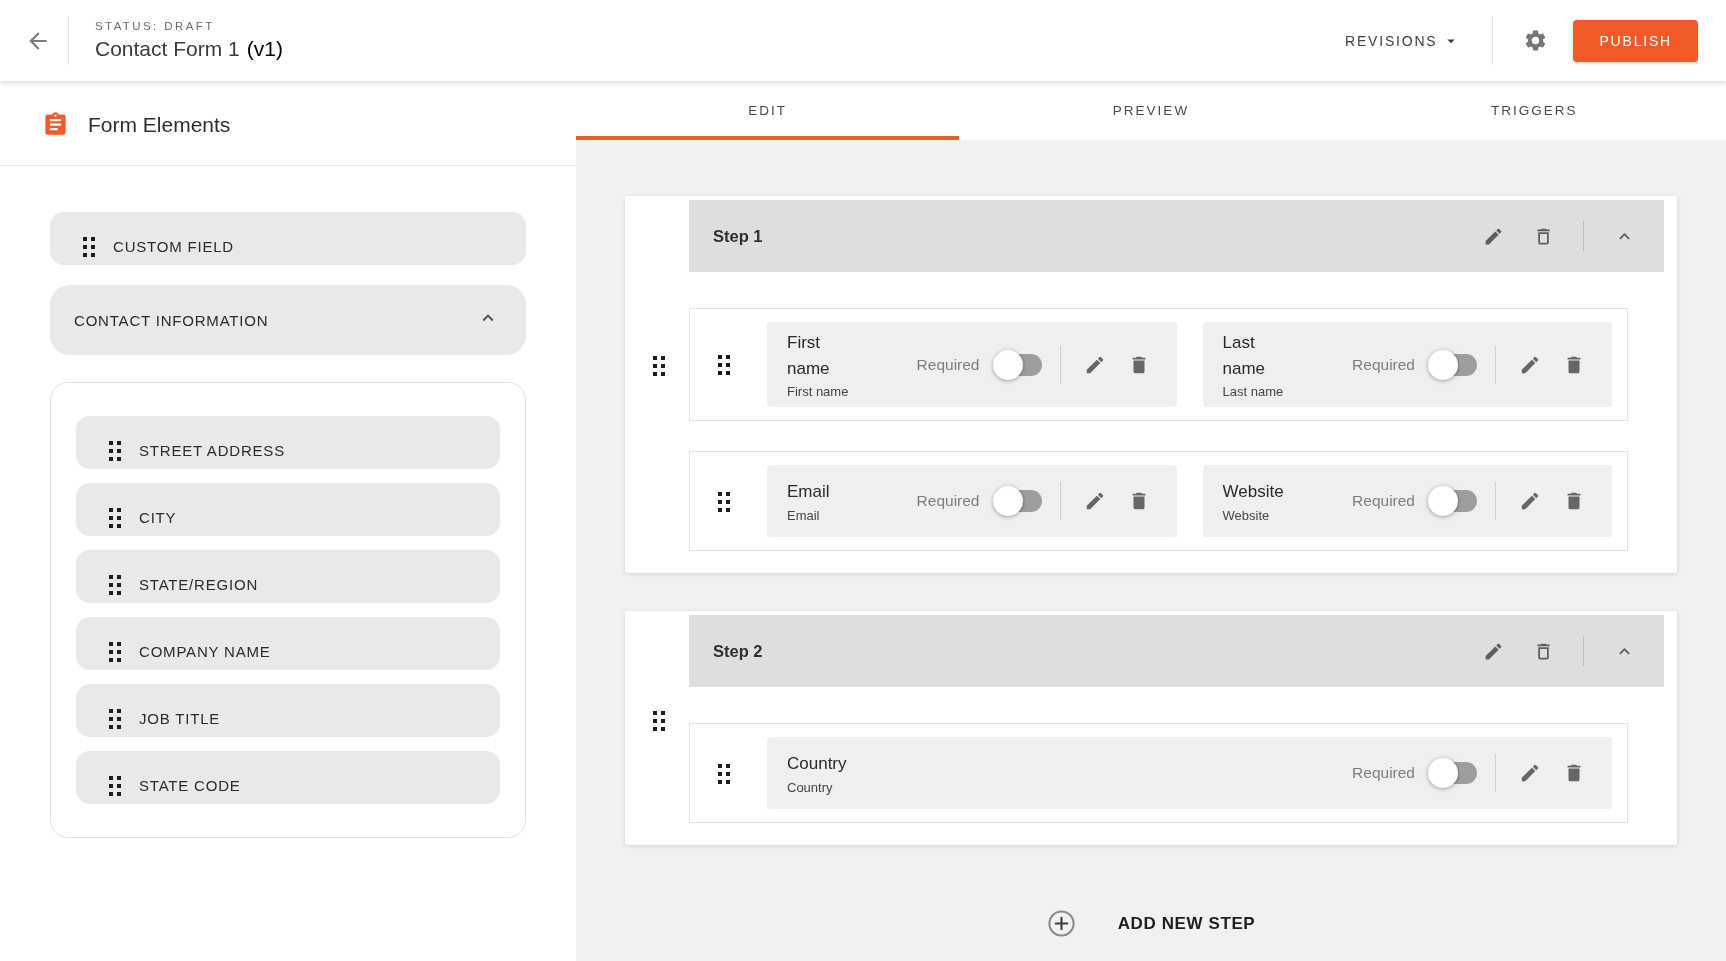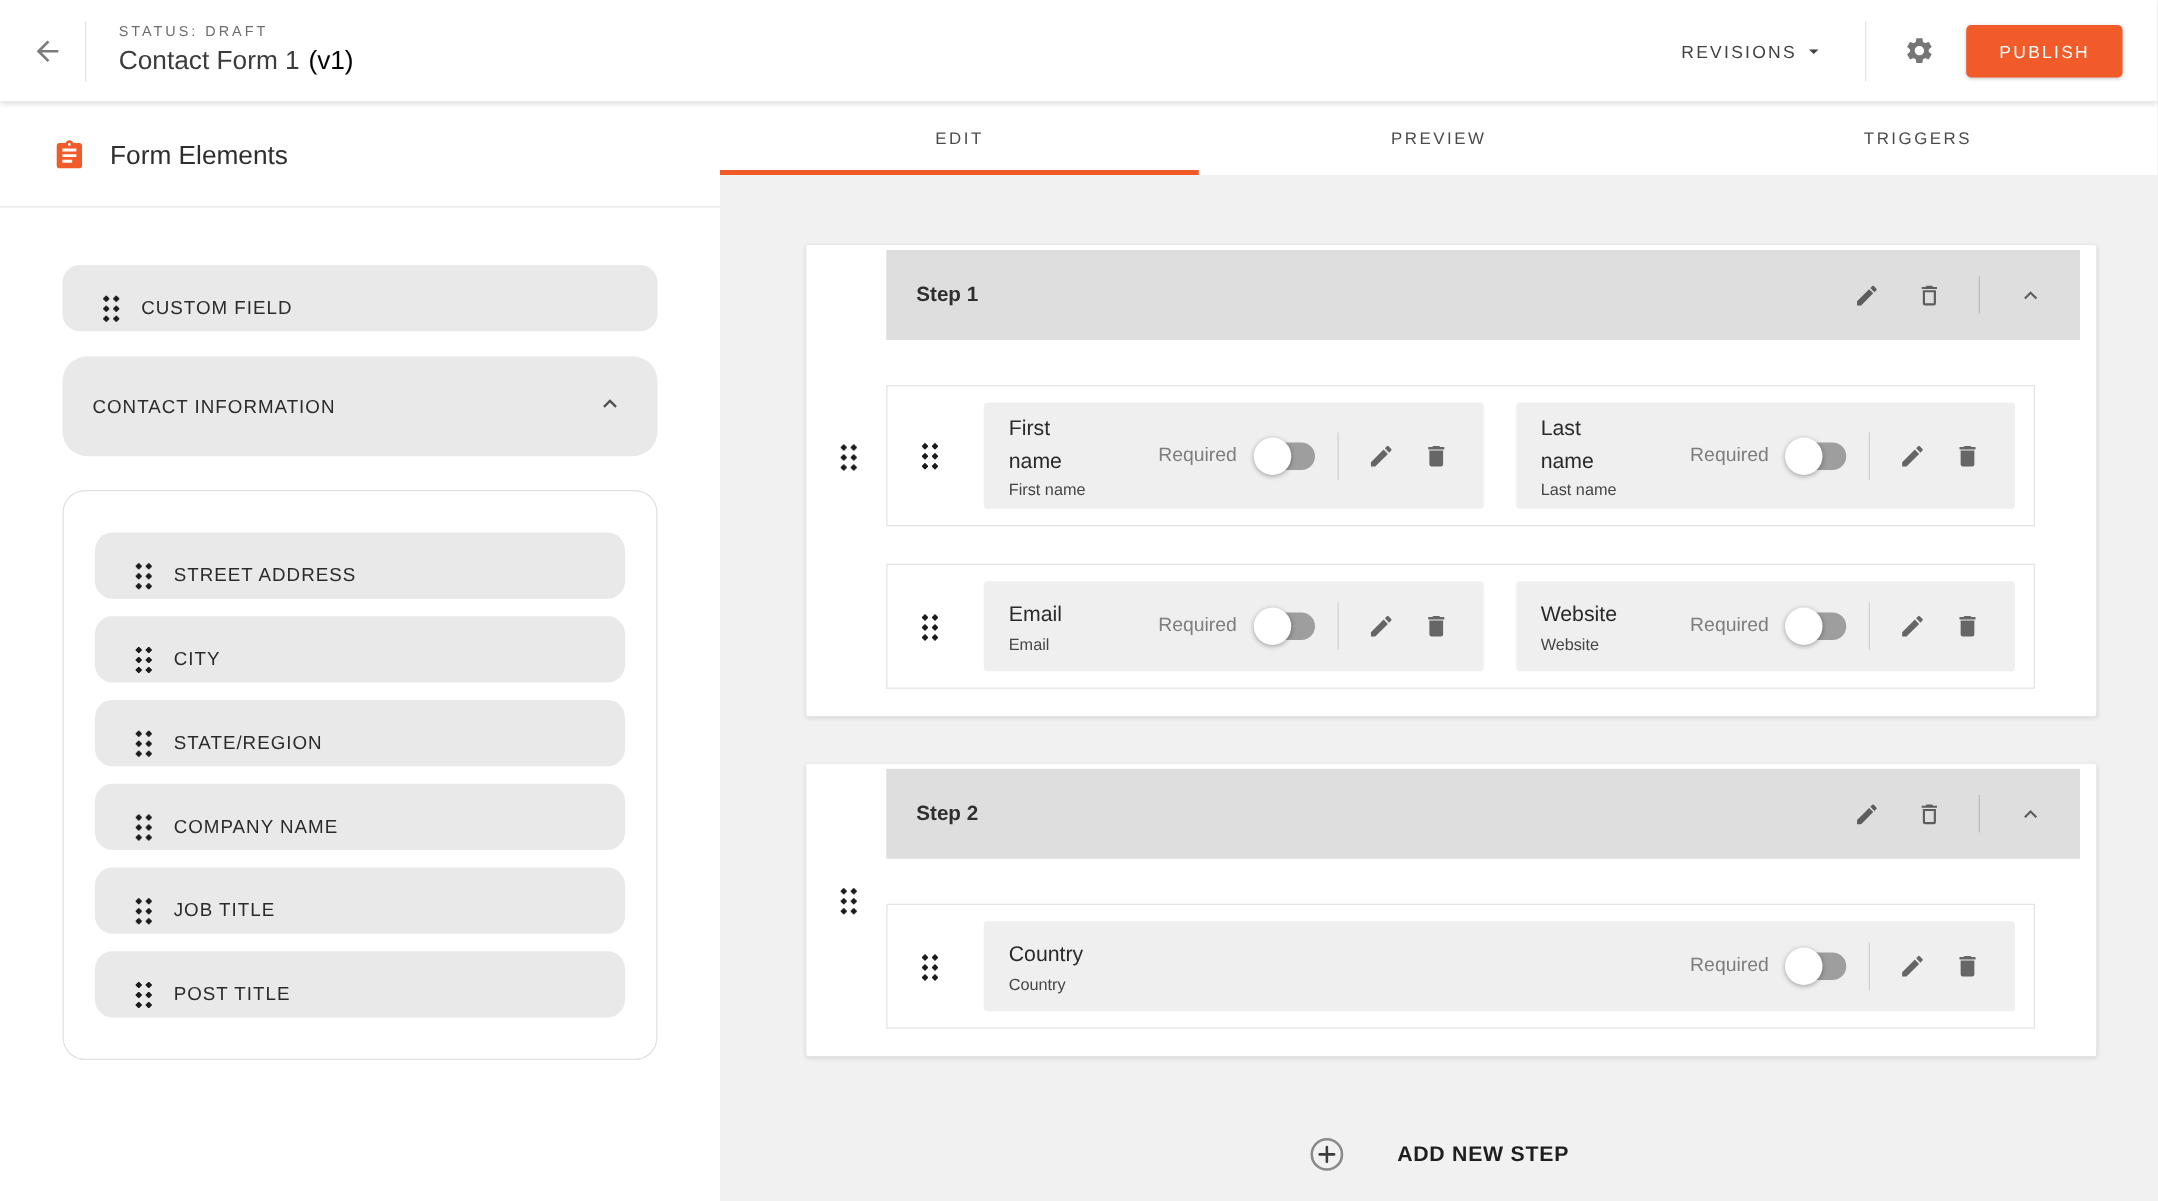--- a/index.html
+++ b/index.html
@@ -44,21 +44,21 @@
   .sb-head svg { width:27px; height:27px; fill:var(--accent); }
   .sb-title { font-size:21px; color:#2e2e2e; }
   .sb-divider { height:1px; background:#e6e6e6; }
   .sb-content { padding:46px 50px 0 50px; }
   .pill {
     background:#e9e9e9; border-radius:14px; height:53px;
     display:flex; align-items:center; padding:16px 24px 0 31px;
   }
   .pill .dots { margin-right:17px; }
   .pill-label { font-size:15px; letter-spacing:.8px; color:#2b2b2b; }
-  .group-pill { height:80px; border-radius:20px; margin-top:20px; padding:0 27px 0 24px; cursor:pointer; }
+  .group-pill { height:70px; border-radius:20px; margin-top:20px; padding:0 27px 0 24px; cursor:pointer; }
   .group-pill .chev { margin-left:auto; }
   .chev svg { width:22px; height:22px; fill:#4f4f4f; }
   .group-card { margin-top:27px; background:#fff; border:1px solid #e0e0e0; border-radius:18px; padding:33px 25px 19px 25px; }
   .group-card .pill { margin-bottom:14px; }
 
   
   .dots {
     width:15px; height:23px; flex-shrink:0; cursor:grab;
     background-image:radial-gradient(circle 2.3px at 4px 4px, #1c1c1c 97%, transparent 100%);
     background-size:8px 8px; background-position:0 0; background-repeat:repeat;
@@ -70,21 +70,21 @@
   .tab {
     flex:1; display:flex; align-items:center; justify-content:center;
     font-size:13.5px; letter-spacing:2px; color:#4b4b4b; cursor:pointer; position:relative;
   }
   .tab.active::after { content:""; position:absolute; left:0; right:0; bottom:0; height:4px; background:var(--accent); }
   .content { flex:1; background:#f1f1f1; padding:56px 49px 0 49px; overflow:hidden; }
 
   
   .step-card {
     background:#fff; border-radius:2px; box-shadow:0 1px 4px rgba(0,0,0,.13);
-    padding:4px 13px 22px 64px; position:relative;margin-left:20px;
+    padding:4px 13px 22px 64px; position:relative;
   }
   .step-card.second { margin-top:38px; }
   .step-header { background:#dedede; height:72px; display:flex; align-items:center; padding:0 22px 0 24px; }
   .step-title { font-weight:bold; font-size:16.5px; color:#2f2f2f; }
   .step-actions { margin-left:auto; display:flex; align-items:center; }
   .icon-btn { width:36px; height:36px; display:flex; align-items:center; justify-content:center; cursor:pointer; }
   .icon-btn svg { width:21px; height:21px; fill:#5d5d5d; }
   .step-actions .icon-btn { margin-left:14px; }
   .hdr-divider { width:1px; height:30px; background:#bdbdbd; margin:0 8px 0 22px; }
   .step-body { padding:36px 36px 0 0; }
@@ -197,21 +197,21 @@
           <div class="pill">
             <span class="dots"></span>
             <span class="pill-label">COMPANY NAME</span>
           </div>
           <div class="pill">
             <span class="dots"></span>
             <span class="pill-label">JOB TITLE</span>
           </div>
           <div class="pill">
             <span class="dots"></span>
-            <span class="pill-label">POST TITLE</span>
+            <span class="pill-label">STATE CODE</span>
           </div>
         </div>
       </div>
     </div>
 
     <div class="main">
       <div class="tabbar">
         <div class="tab active">EDIT</div>
         <div class="tab">PREVIEW</div>
         <div class="tab">TRIGGERS</div>

